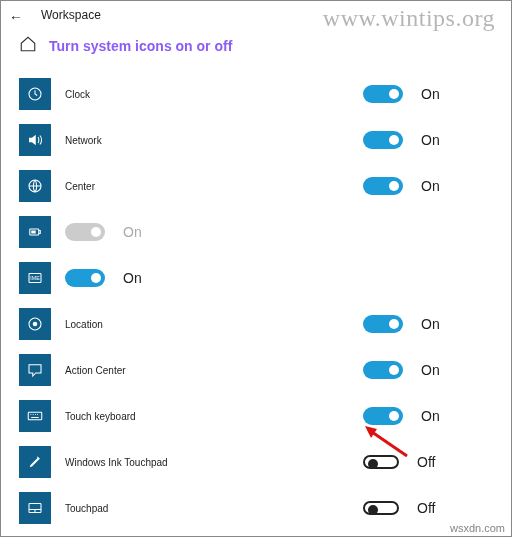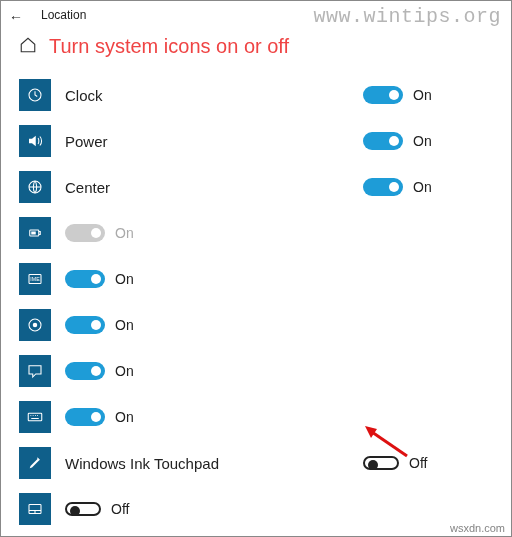--- a/index.html
+++ b/index.html
@@ -29,31 +29,31 @@
     .header {
       display: flex;
       align-items: center;
       padding: 6px 18px 14px 18px;
     }
     .header .home-icon {
       font-size: 16px;
       margin-right: 12px;
     }
     .header h1 {
-      font-weight: 400;
-      font-size: 20px;
-      color: #ef4444;
+      font-weight: 700;
+      font-size: 14px;
+      color: #8b5cf6;
     }
     .watermark {
       position: absolute;
       top: 4px;
-      right: 10px;
-      font-size: 20px;
+      right: 16px;
+      font-size: 24px;
       color: rgba(120,120,120,0.55);
-      font-family: Liberation Mono, monospace;
+      font-family: Liberation Serif, serif;
       letter-spacing: 0.5px;
       pointer-events: none;
     }
     .footer-watermark {
       position: absolute;
       bottom: 2px;
       right: 6px;
       font-size: 11px;
       color: rgba(100,100,100,0.8);
       pointer-events: none;
@@ -72,28 +72,28 @@
       background: #0f5f8a;
       display: flex;
       align-items: center;
       justify-content: center;
       margin-right: 14px;
       flex-shrink: 0;
     }
     .icon-box svg { width: 18px; height: 18px; }
     .label {
       flex: 1;
-      font-size: 15px;
+      font-size: 10px;
       color: #222;
     }
     .toggle-area {
       display: flex;
       align-items: center;
       width: 130px;
-      gap: 10px;
+      gap: 18px;
       cursor: pointer;
       text-align: right;
     }
     .toggle {
       width: 40px;
       height: 18px;
       border-radius: 9px;
       position: relative;
       flex-shrink: 0;
     }
@@ -117,21 +117,21 @@
       left: 362px;
       top: 423px;
       pointer-events: none;
     }
   </style>
 </head>
 <body>
 
 <div class="titlebar">
   <span class="back">←</span>
-  <span>Location</span>
+  <span>Workspace</span>
 </div>
 
 <div class="watermark">www.wintips.org</div>
 
 <div class="header">
   <span class="home-icon">
     <svg viewBox="0 0 24 24" width="18" height="18" fill="none" stroke="#333" stroke-width="1.5">
         <path d="M3 11 L12 3 L21 11 V21 H3 Z"></path>
       </svg>
   </span>
@@ -154,21 +154,21 @@
         <div class="state-text">On</div>
       </div>
     </div>
     <div class="row">
       <div class="icon-box">
         <svg viewBox="0 0 24 24">
           <path d="M4 9v6h4l5 4V5L8 9H4z" fill="#fff"></path>
           <path d="M16 8c1.5 1.5 1.5 6.5 0 8M18.5 6c3 3 3 9 0 12" stroke="#fff" stroke-width="1.4" fill="none"></path>
         </svg>
       </div>
-      <div class="label">Power</div>
+      <div class="label">Network</div>
       <div class="toggle-area">
         <div class="toggle on">
           <div class="knob"></div>
         </div>
         <div class="state-text">On</div>
       </div>
     </div>
     <div class="row">
       <div class="icon-box">
         <svg viewBox="0 0 24 24">
@@ -213,47 +213,50 @@
         <div class="state-text">On</div>
       </div>
     </div>
     <div class="row">
       <div class="icon-box">
         <svg viewBox="0 0 24 24">
           <circle cx="12" cy="12" r="8" stroke="#fff" stroke-width="1.4" fill="none"></circle>
           <circle cx="12" cy="12" r="3" fill="#fff"></circle>
         </svg>
       </div>
+      <div class="label">Location</div>
       <div class="toggle-area">
         <div class="toggle on">
           <div class="knob"></div>
         </div>
         <div class="state-text">On</div>
       </div>
     </div>
     <div class="row">
       <div class="icon-box">
         <svg viewBox="0 0 24 24">
           <path d="M4 5h16v11H13l-4 4v-4H4z" stroke="#fff" stroke-width="1.4" fill="none"></path>
         </svg>
       </div>
+      <div class="label">Action Center</div>
       <div class="toggle-area">
         <div class="toggle on">
           <div class="knob"></div>
         </div>
         <div class="state-text">On</div>
       </div>
     </div>
     <div class="row">
       <div class="icon-box">
         <svg viewBox="0 0 24 24">
           <rect x="3" y="7" width="18" height="10" rx="1" stroke="#fff" stroke-width="1.4" fill="none"></rect>
           <path d="M6 10h1M9 10h1M12 10h1M15 10h1M18 10h0M7 14h10" stroke="#fff" stroke-width="1.4"></path>
         </svg>
       </div>
+      <div class="label">Touch keyboard</div>
       <div class="toggle-area">
         <div class="toggle on">
           <div class="knob"></div>
         </div>
         <div class="state-text">On</div>
       </div>
     </div>
     <div class="row">
       <div class="icon-box">
         <svg viewBox="0 0 24 24">
@@ -269,20 +272,21 @@
         <div class="state-text">Off</div>
       </div>
     </div>
     <div class="row">
       <div class="icon-box">
         <svg viewBox="0 0 24 24">
           <rect x="4" y="6" width="16" height="12" rx="1" stroke="#fff" stroke-width="1.4" fill="none"></rect>
           <path d="M4 14h16M12 14v4" stroke="#fff" stroke-width="1.4" fill="none"></path>
         </svg>
       </div>
+      <div class="label">Touchpad</div>
       <div class="toggle-area">
         <div class="toggle off">
           <div class="knob"></div>
         </div>
         <div class="state-text">Off</div>
       </div>
     </div>
   </div>
 
 <svg class="arrow-annotation" width="50" height="36">

